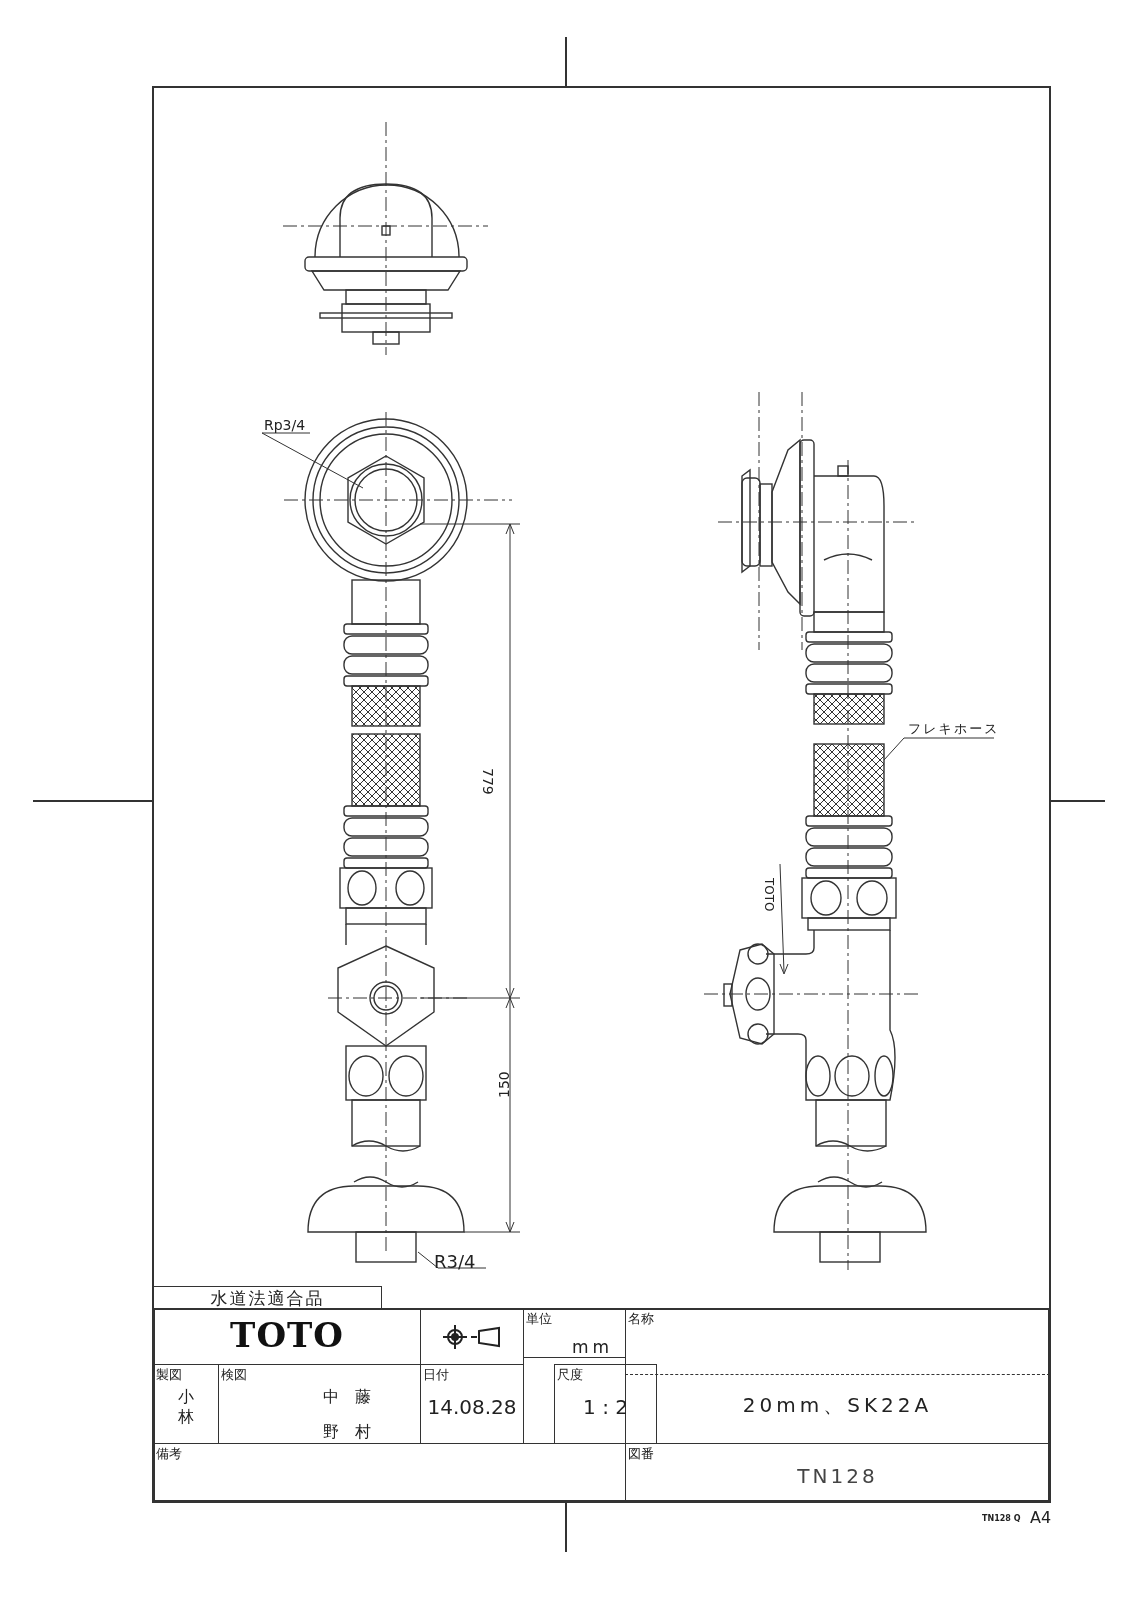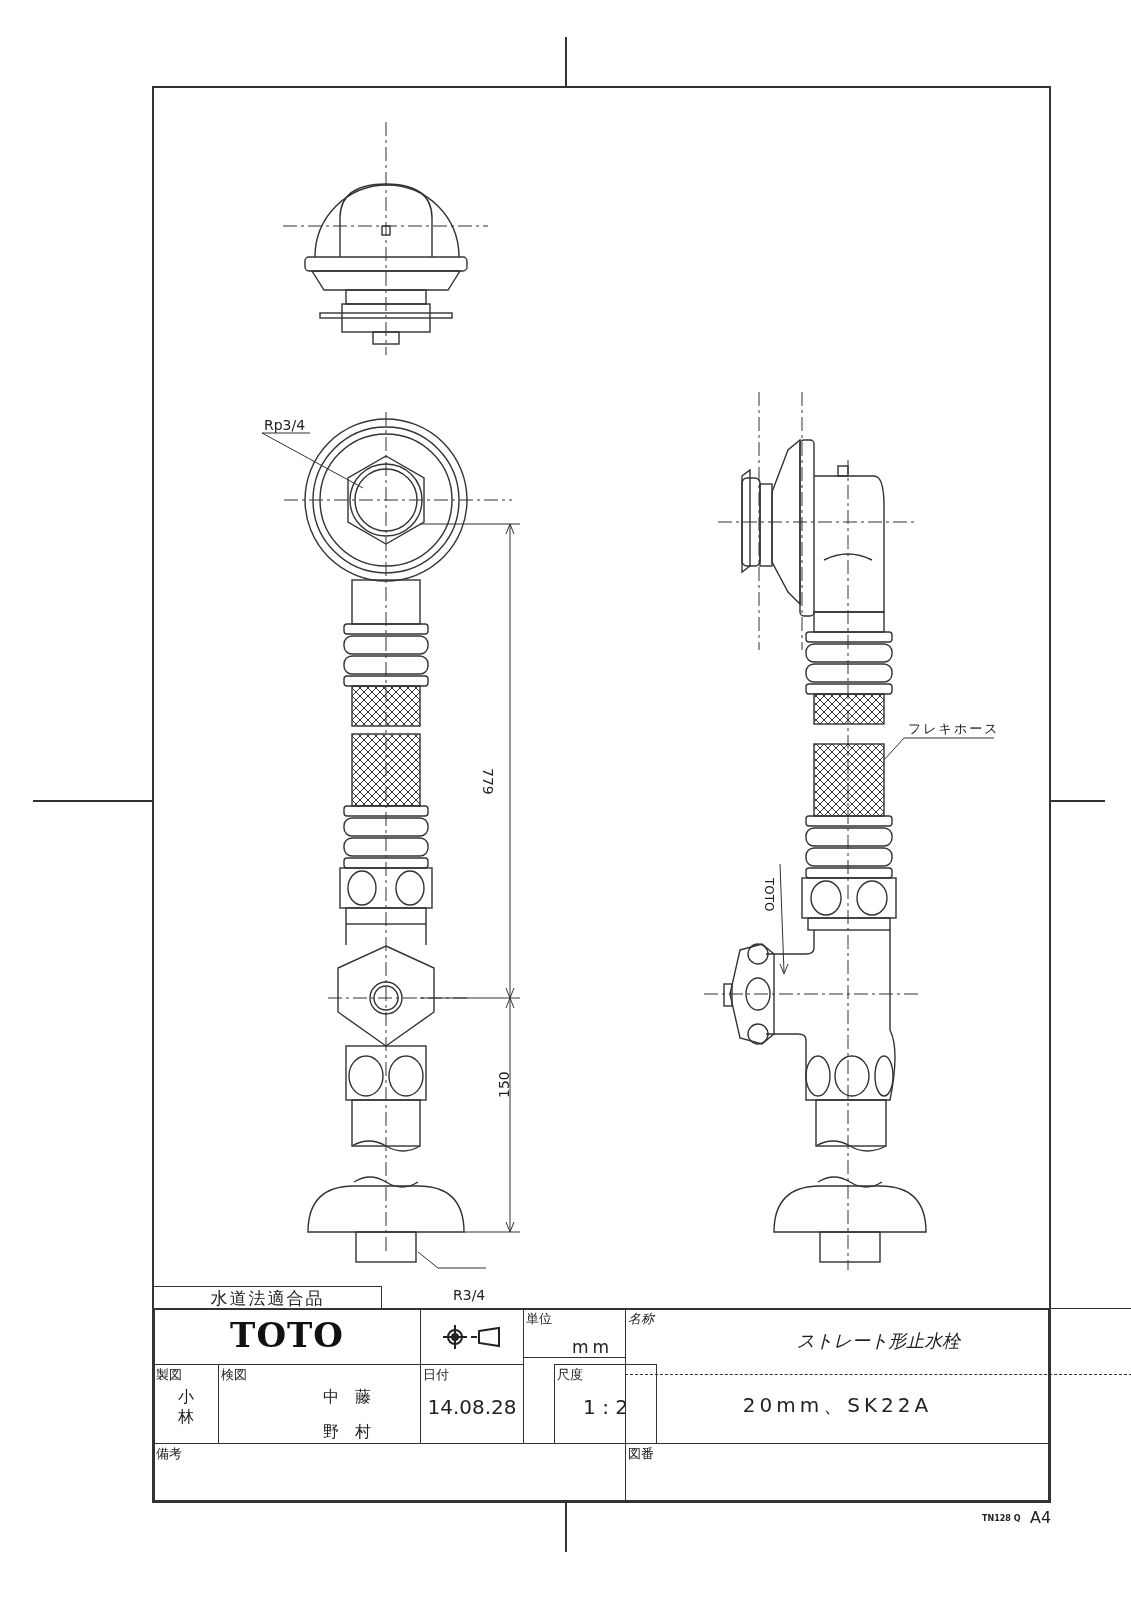--- a/index.html
+++ b/index.html
@@ -143,21 +143,21 @@
     <rect x="820" y="1232" width="60" height="30"></rect>
 
     <line x1="780" y1="864" x2="784" y2="972" stroke-width="1"></line>
     <path d="M780 964 L784 974 L788 964" stroke-width="1"></path>
     <line x1="884" y1="760" x2="904" y2="738" stroke-width="1"></line>
     <line x1="904" y1="738" x2="994" y2="738" stroke-width="1"></line>
   </g>
 </svg>
 
 <div class="abs" style="left:264px;top:417px;font-size:14px;">Rp3/4</div>
-<div class="abs" style="left:453px;top:1251px;font-size:14px;margin-top:36px;">R3/4</div>
+<div class="abs" style="left:434px;top:1251px;font-size:18px;">R3/4</div>
 <div class="abs" style="left:908px;top:720px;font-size:13px;letter-spacing:2px;">フレキホース</div>
 <div class="abs" style="left:776px;top:878px;font-size:12px;transform:rotate(90deg);transform-origin:left top;">TOTO</div>
 <div class="abs" style="left:496px;top:768px;font-size:14px;transform:rotate(90deg);transform-origin:left top;">779</div>
 <div class="abs" style="left:496px;top:1098px;font-size:14px;transform:rotate(-90deg);transform-origin:left top;">150</div>
 
 <div>
   <div class="tb" style="left:153px;top:1286px;width:229px;height:24px;">
     <div class="val" style="left:0;right:0;top:0;font-size:17px;letter-spacing:2px;">水道法適合品</div>
   </div>
   <div class="tb" style="left:153px;top:1308px;width:897px;height:194px;border-width:2px;"></div>
@@ -172,23 +172,22 @@
       <line x1="0" y1="12" x2="24" y2="12"></line>
         <line x1="12" y1="0" x2="12" y2="24"></line>
       <line x1="28" y1="12" x2="34" y2="12"></line>
         <path d="M36 6 L56 3 L56 21 L36 18 Z"></path>
     </svg>
   </div>
   <div class="tb" style="left:523px;top:1308px;width:103px;height:50px;">
     <div class="lbl" style="left:2px;top:1px;">単位</div>
     <div class="abs" style="right:12px;top:28px;font-size:17px;letter-spacing:4px;">mm</div>
   </div>
-  <div class="tb" style="left:625px;top:1308px;width:507px;height:67px;border-bottom:1.5px dashed #333;font-style:italic;">
+  <div class="tb" style="left:625px;top:1308px;width:425px;height:67px;border-bottom:1.5px dashed #333;">
     <div class="lbl" style="left:2px;top:1px;">名称</div>
-    <div class="val" style="left:0;right:0;top:20px;font-size:18px;">ストレート形止水栓</div>
   </div>
   <div class="tb" style="left:625px;top:1374px;width:425px;height:70px;border-top:none;">
     <div class="val" style="left:0;right:0;top:18px;font-size:20px;letter-spacing:4px;">20mm、SK22A</div>
   </div>
 
   <div class="tb" style="left:153px;top:1364px;width:66px;height:80px;">
     <div class="lbl" style="left:2px;top:1px;">製図</div>
     <div class="val" style="left:0;right:0;top:22px;font-size:16px;white-space:pre-line;line-height:20px;">小
 林</div>
   </div>
@@ -204,17 +203,18 @@
   <div class="tb" style="left:554px;top:1364px;width:103px;height:80px;">
     <div class="lbl" style="left:2px;top:1px;">尺度</div>
     <div class="val" style="left:0;right:0;top:30px;font-size:20px;">1 : 2</div>
   </div>
 
   <div class="tb" style="left:153px;top:1443px;width:473px;height:59px;">
     <div class="lbl" style="left:2px;top:1px;">備考</div>
   </div>
   <div class="tb" style="left:625px;top:1443px;width:425px;height:59px;">
     <div class="lbl" style="left:2px;top:1px;text-align:right;">図番</div>
+    <div class="val" style="left:0;right:0;top:20px;font-size:20px;letter-spacing:3px;color:#444;">TN128</div>
   </div>
 </div>
 
 <div class="abs" style="left:982px;top:1514px;font-size:8px;font-weight:bold;">TN128 Q</div>
 <div class="abs" style="left:1030px;top:1508px;font-size:16px;">A4</div>
 
 </body></html>

